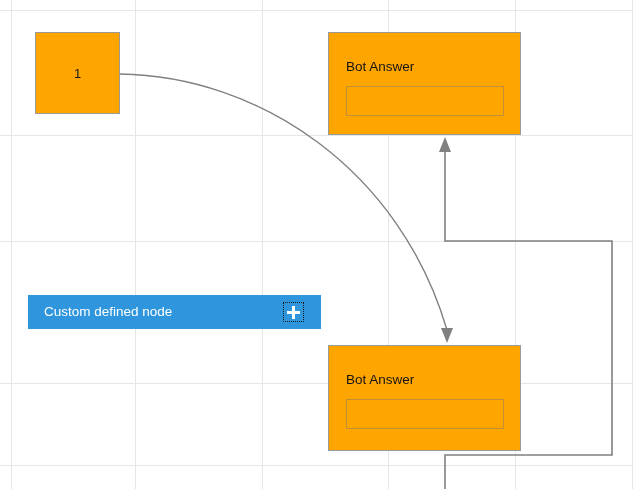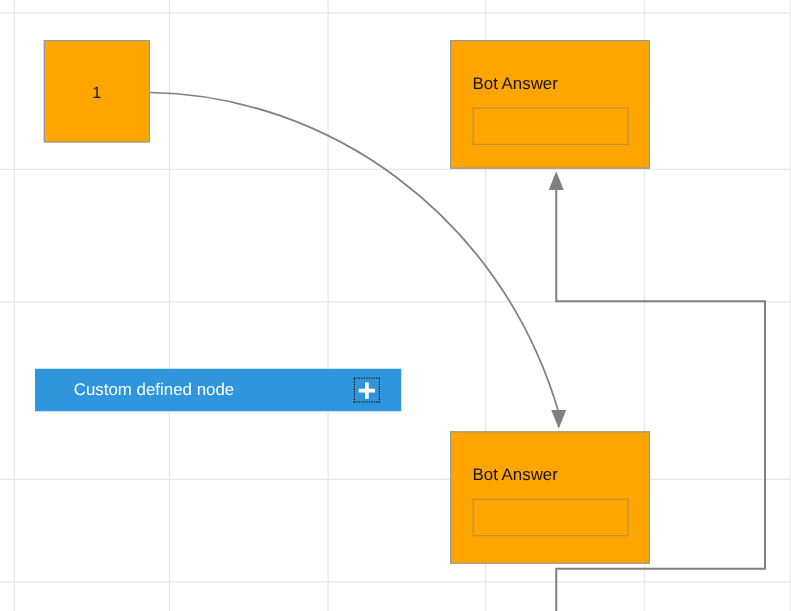--- a/index.html
+++ b/index.html
@@ -63,22 +63,22 @@
     display: flex;
     align-items: center;
     justify-content: center;
   }
   .node-square-label {
     font-size: 13px;
     color: #1a1a1a;
     line-height: 1;
   }
   .node-card {
-    left: 360px;
-    width: 160px;
+    left: 328px;
+    width: 193px;
     padding: 0;
   }
   .node-card.top { top: 32px; height: 103px; }
   .node-card.bottom { top: 345px; height: 106px; }
   .node-card-title {
     position: absolute;
     left: 17px;
     top: 27px;
     font-size: 13.5px;
     color: #141414;
@@ -103,21 +103,21 @@
     top: 295px;
     width: 293px;
     height: 34px;
     background: #2f96de;
     display: flex;
     align-items: center;
     box-sizing: border-box;
   }
   .palette-bar-label {
     position: absolute;
-    left: 31px;
+    left: 16px;
     font-size: 13.5px;
     color: #ffffff;
     line-height: 1;
     white-space: nowrap;
   }
   .palette-add-handle {
     position: absolute;
     left: 255px;
     top: 7px;
     width: 21px;

